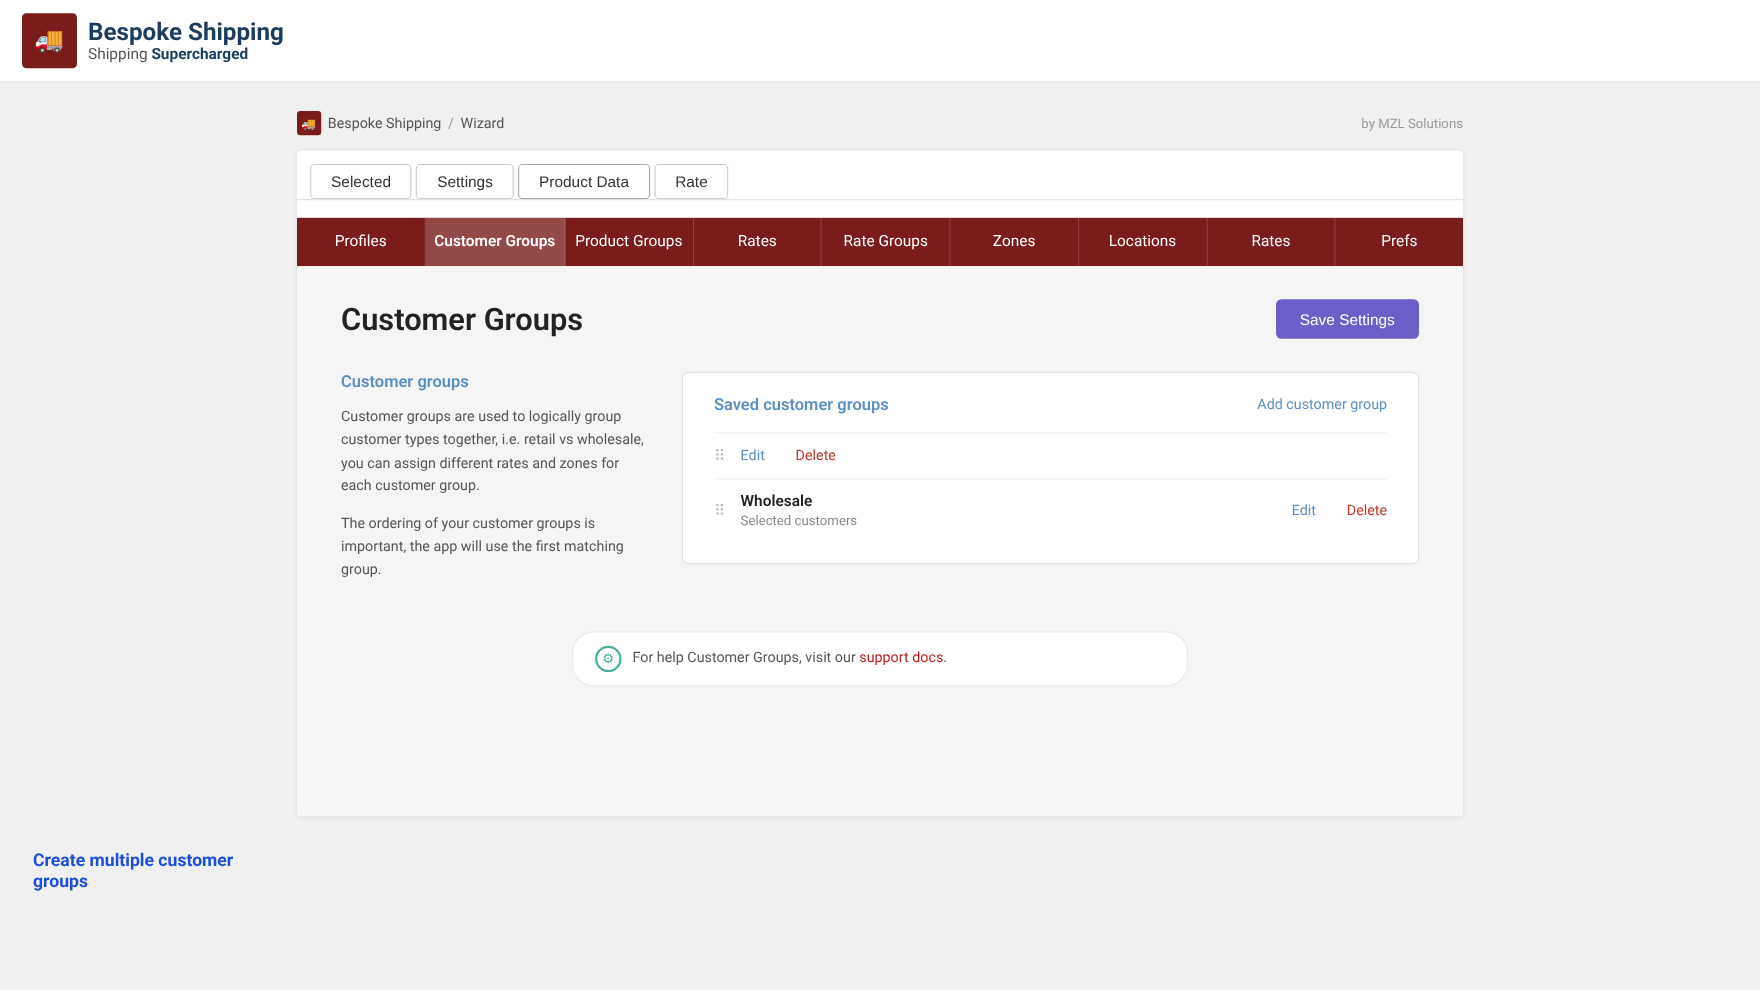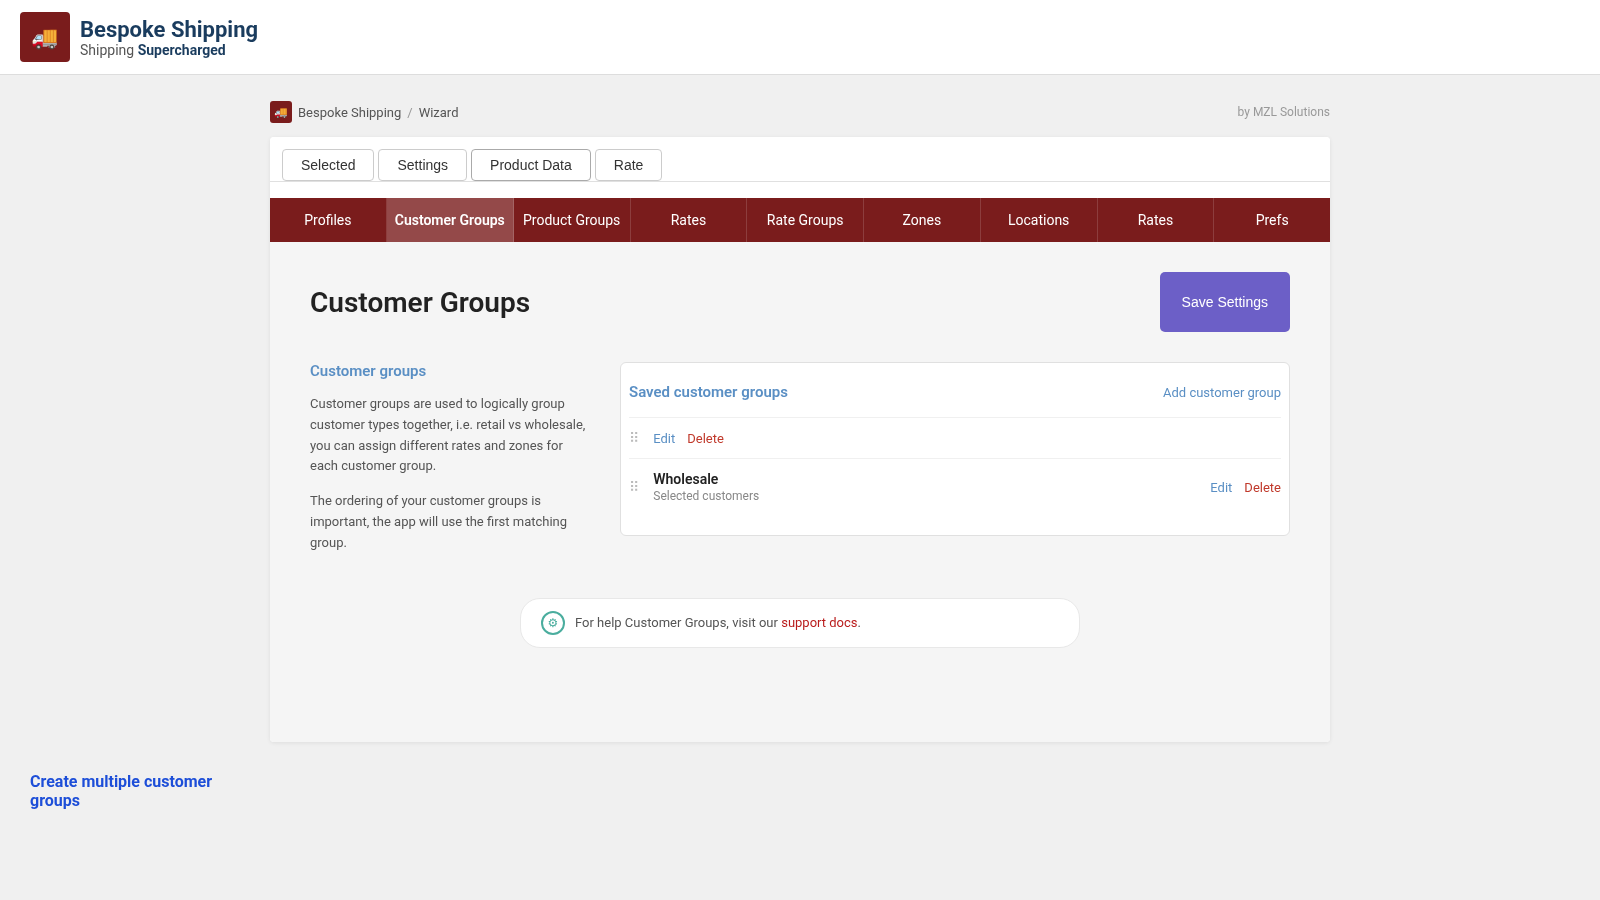--- a/index.html
+++ b/index.html
@@ -157,21 +157,21 @@
     }
     .page-title {
       font-size: 28px;
       font-weight: 600;
       color: #222;
     }
     .save-settings-btn {
       background: #6c5fc7;
       color: #fff;
       border: none;
-      padding: 22px 22px;
+      padding: 10px 22px;
       border-radius: 5px;
       font-size: 14px;
       cursor: pointer;
       font-weight: 500;
     }
 
     
     .content-layout {
       display: flex;
       gap: 30px;
@@ -195,21 +195,21 @@
       line-height: 1.6;
       margin-bottom: 14px;
     }
 
     
     .right-panel {
       flex: 1;
       background: #fff;
       border-radius: 6px;
       border: 1px solid #e0e0e0;
-      padding: 20px 8px;
+      padding: 20px 28px;
     }
     .right-panel-header {
       display: flex;
       align-items: center;
       justify-content: space-between;
       margin-bottom: 16px;
     }
     .saved-groups-title {
       font-size: 15px;
       font-weight: 600;
@@ -244,21 +244,21 @@
       font-weight: 600;
       color: #222;
     }
     .group-desc {
       font-size: 12px;
       color: #888;
       margin-top: 2px;
     }
     .group-actions {
       display: flex;
-      gap: 12px;
+      gap: 28px;
     }
     .group-action-link {
       font-size: 13px;
       color: #5a8fc4;
       cursor: pointer;
       text-decoration: none;
     }
     .group-action-link.delete { color: #c0392b; }
 
     

